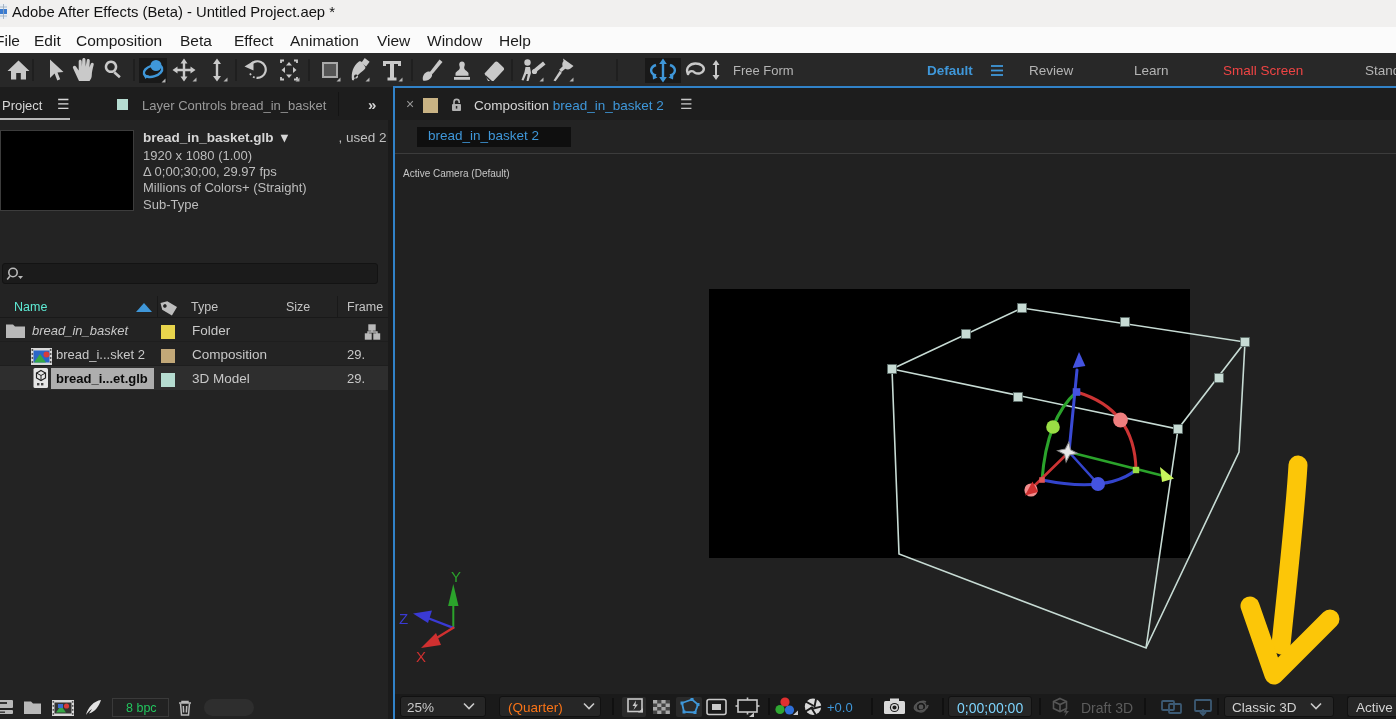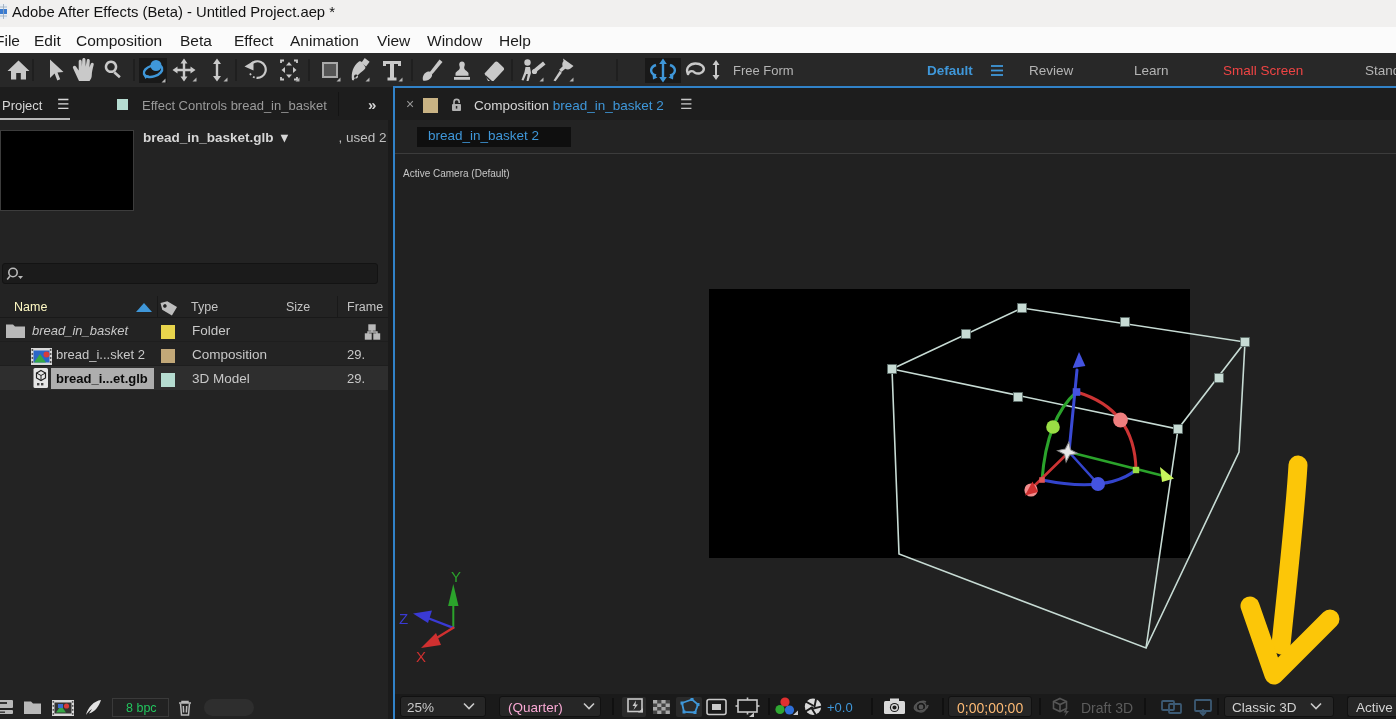--- a/index.html
+++ b/index.html
@@ -167,37 +167,38 @@
   <div class="abs" style="left:1029px;top:63px;font-size:13.5px;color:#b4b4b4;">Review</div>
   <div class="abs" style="left:1134px;top:63px;font-size:13.5px;color:#b4b4b4;">Learn</div>
   <div class="abs" style="left:1223px;top:63px;font-size:13.5px;color:#ef4444;">Small Screen</div>
   <div class="abs" style="left:1365px;top:63px;font-size:13.5px;color:#b4b4b4;">Stand</div>
 
   <div class="abs tabstrip" style="left:0;width:393px;"></div>
   <div class="abs wtx" style="left:2px;top:98px;font-size:13px;">Project</div>
   <div class="abs wtx" style="left:57px;top:96px;font-size:14px;">☰</div>
   <div class="abs" style="left:0px;top:118px;width:70px;height:2px;background:#b8b8b8;"></div>
   <div class="abs" style="left:117px;top:99px;width:11px;height:11px;background:#b5dcd1;"></div>
-  <div class="abs gtx" style="left:142px;top:98px;font-size:13px;width:196px;overflow:hidden;white-space:nowrap;">Effect Controls bread_in_basket</div>
+  <div class="abs gtx" style="left:142px;top:98px;font-size:13px;width:196px;overflow:hidden;white-space:nowrap;">Layer Controls bread_in_basket</div>
   <div class="abs" style="left:338px;top:92px;width:1px;height:24px;background:#141414;"></div>
   <div class="abs wtx" style="left:368px;top:96px;font-size:15px;font-weight:bold;">»</div>
 
   <div class="abs panelL"></div>
   <div class="abs" style="left:0px;top:130px;width:134px;height:81px;background:#000;border:1px solid #3c3c3c;"></div>
   <div class="abs wtx" style="left:143px;top:129px;font-size:13.5px;font-weight:bold;">bread_in_basket.glb&nbsp;&nbsp;▾<span style="font-weight:normal;color:#c0c0c0;margin-left:47px;"> , used 2 times</span></div>
+  <div class="abs" style="left:143px;top:148px;font-size:13px;color:#bdbdbd;line-height:16.2px;">1920 x 1080 (1.00)<br>Δ 0;00;30;00, 29.97 fps<br>Millions of Colors+ (Straight)<br>Sub-Type</div>
 
   <div class="abs" style="left:2px;top:263px;width:376px;height:21px;background:#1b1b1b;border:1px solid #131313;border-radius:3px;"></div>
   <svg class="abs" style="left:6px;top:266px;" width="22" height="16" viewBox="0 0 22 16">
     <circle cx="7" cy="6.5" r="4.2" fill="none" stroke="#b9b9b9" stroke-width="1.6"></circle>
     <line x1="3.8" y1="10.2" x2="1.2" y2="13.5" stroke="#b9b9b9" stroke-width="1.6"></line>
     <path d="M12 10 L17 10 L14.5 13 Z" fill="#b9b9b9"></path>
   </svg>
 
   <div class="abs" style="left:0;top:296px;width:393px;height:22px;background:#232323;border-bottom:1px solid #191919;"></div>
-  <div class="abs" style="left:14px;top:300px;font-size:12.5px;color:#fef9c3;">Name</div>
+  <div class="abs" style="left:14px;top:300px;font-size:12.5px;color:#5eead4;">Name</div>
   <svg class="abs" style="left:136px;top:303px;" width="16" height="9">
       <path d="M8 0 L16 9 L0 9 Z" fill="#3f97d9"></path>
     </svg>
   <div class="abs" style="left:157px;top:296px;width:1px;height:22px;background:#191919;"></div>
   <div class="abs" style="left:337px;top:296px;width:1px;height:22px;background:#191919;"></div>
   <div class="abs" style="left:191px;top:300px;font-size:12.5px;color:#c4c4c4;text-align:right;">Type</div>
   <div class="abs" style="left:286px;top:300px;font-size:12.5px;color:#c4c4c4;">Size</div>
   <div class="abs" style="left:347px;top:300px;font-size:12.5px;color:#c4c4c4;width:39px;overflow:hidden;white-space:nowrap;">Frame R</div>
   <svg class="abs" style="left:160px;top:299px;" width="20" height="17" viewBox="0 0 20 17">
     <path d="M2,2 L9,2 L17,10 L10,17 L2,9 Z M5.5,4.2 a1.8,1.8 0 1,0 0.02,0 Z" fill="#bdbdbd" fill-rule="evenodd" transform="rotate(-14 9 9)"></path>
@@ -385,22 +386,22 @@
 
   <div class="abs" style="left:395px;top:694px;width:1001px;height:25px;background:#1a1a1a;"></div>
   <div class="abs" style="left:400px;top:696px;width:86px;height:21px;background:#262626;border:1px solid #111;border-radius:3px;"></div>
   <div class="abs" style="left:499px;top:696px;width:102px;height:21px;background:#262626;border:1px solid #111;border-radius:3px;"></div>
   <div class="abs" style="left:948px;top:696px;width:84px;height:21px;background:#262626;border:1px solid #111;border-radius:3px;"></div>
   <div class="abs" style="left:1224px;top:696px;width:110px;height:21px;background:#262626;border:1px solid #111;border-radius:3px;"></div>
   <div class="abs" style="left:1347px;top:696px;width:49px;height:21px;background:#262626;border:1px solid #111;border-radius:3px 0 0 3px;border-right:none;"></div>
   <div class="abs" style="left:622px;top:697px;width:24px;height:20px;background:#2a2a2a;border-radius:2px;"></div>
   <div class="abs" style="left:676px;top:697px;width:26px;height:20px;background:#2a2a2a;border-radius:2px;"></div>
   <div class="abs" style="left:407px;top:700px;font-size:13.5px;color:#c9c9c9;">25%</div>
-  <div class="abs" style="left:508px;top:700px;font-size:13.5px;color:#f9a8d4;">(Quarter)</div>
-  <div class="abs" style="left:957px;top:700px;font-size:14px;color:#fdba74;">0;00;00;00</div>
+  <div class="abs" style="left:508px;top:700px;font-size:13.5px;color:#f97316;">(Quarter)</div>
+  <div class="abs" style="left:957px;top:700px;font-size:14px;color:#7dd3fc;">0;00;00;00</div>
   <div class="abs" style="left:1081px;top:700px;font-size:14px;color:#5c5c5c;">Draft 3D</div>
   <div class="abs" style="left:1232px;top:700px;font-size:13.5px;color:#d2d2d2;">Classic 3D</div>
   <div class="abs" style="left:1356px;top:700px;font-size:13.5px;color:#d2d2d2;text-align:center;">Active</div>
   <div class="abs" style="left:827px;top:700px;font-size:13px;color:#3f97d9;">+0.0</div>
   <svg class="abs" style="left:395px;top:694px;" width="1001" height="25" viewBox="0 0 1001 25">
     <g stroke="#c9c9c9" stroke-width="1.6" fill="none">
       <path d="M69,9.5 l5,5 l5,-5"></path>
       <path d="M189,9.5 l5,5 l5,-5"></path>
       <path d="M916,9.5 l5,5 l5,-5"></path>
     </g>

